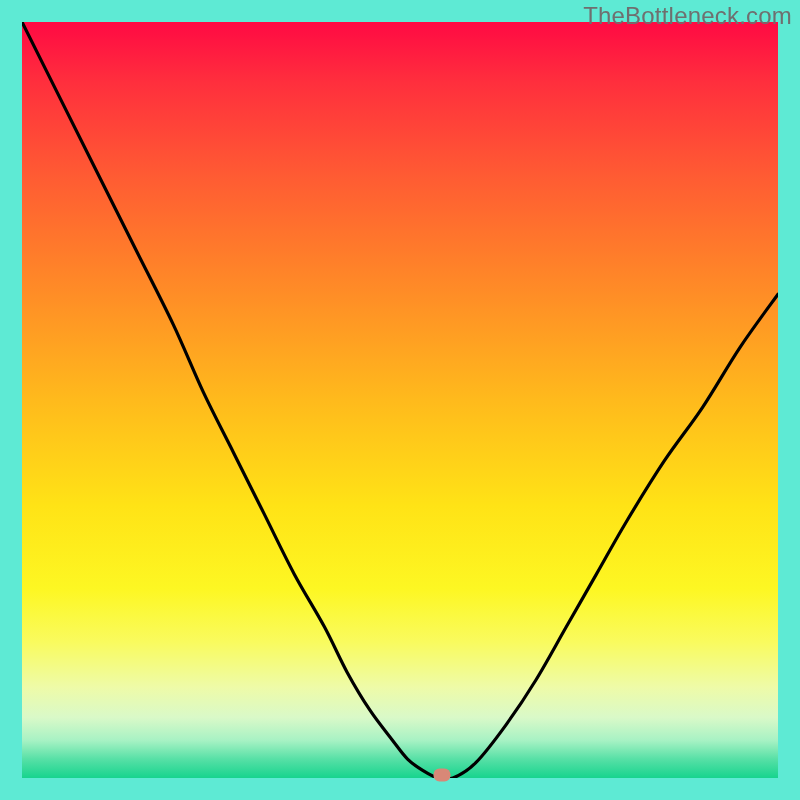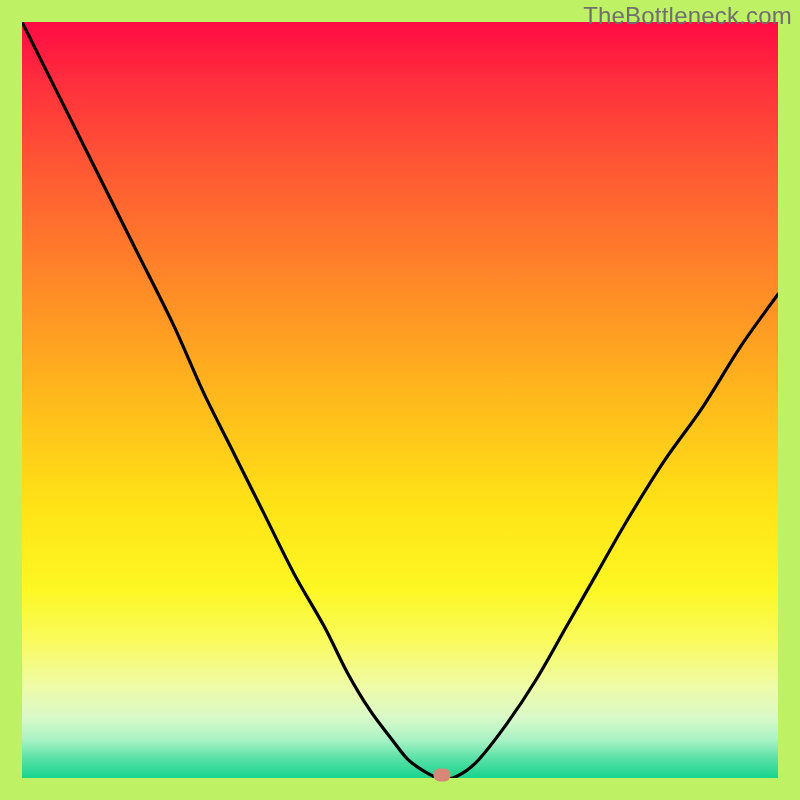--- a/index.html
+++ b/index.html
@@ -10,21 +10,21 @@
     background: #000;
     overflow: hidden;
     font-family: Arial, Helvetica, sans-serif;
   }
   .frame {
     position: absolute;
     left: 0;
     top: 0;
     width: 800px;
     height: 800px;
-    background: #bef264;
+    background: #5eead4;
   }
   .plot-area {
     position: absolute;
     left: 22px;
     top: 22px;
     width: 756px;
     height: 756px;
     background: linear-gradient(to bottom,
       #ff0a43 0%,
       #ff2f3d 8%,

